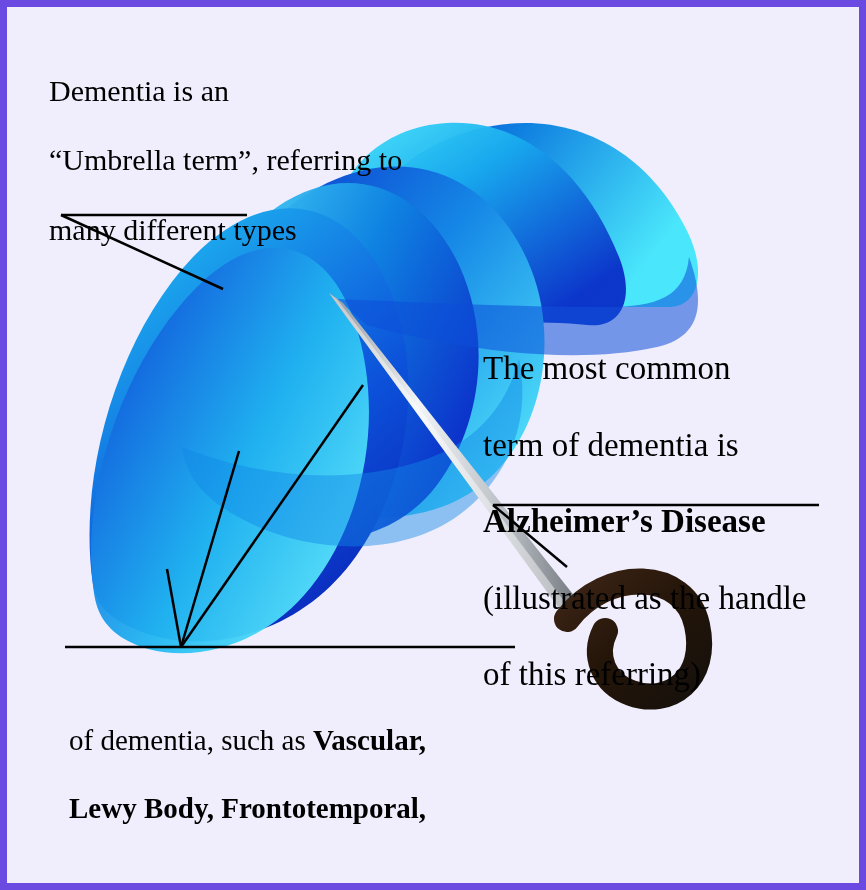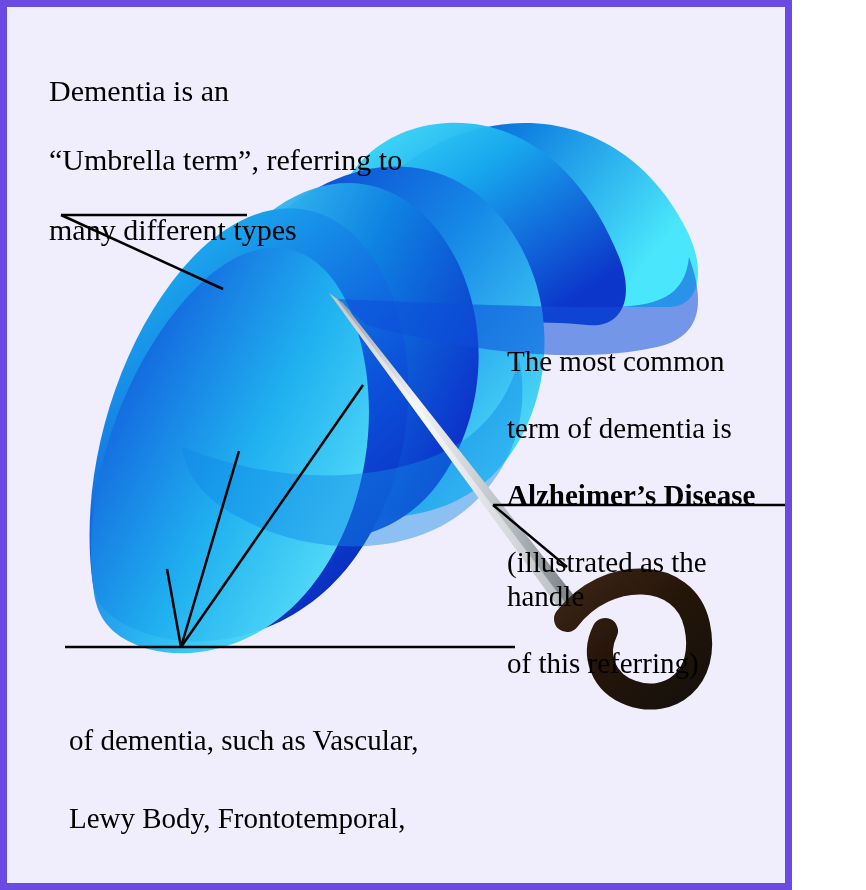--- a/index.html
+++ b/index.html
@@ -7,21 +7,21 @@
     padding: 0;
     background: #ffffff;
   }
   body {
     width: 866px;
     height: 890px;
     font-family: "Liberation Serif", serif;
   }
   #frame {
     position: relative;
-    width: 792px;
+    width: 866px;
     height: 890px;
     box-sizing: border-box;
     background: #f0eefc;
     border: 7px solid #6a4ae0;
     overflow: hidden;
   }
   #canvas {
     position: absolute;
     inset: 0;
   }
@@ -31,35 +31,34 @@
     font-family: "Liberation Serif", serif;
     line-height: 1.16;
     white-space: pre-line;
   }
   #note-umbrella-term {
     left: 42px;
     top: 32px;
     font-size: 30px;
   }
   #note-alzheimers {
-    left: 500px;
+    left: 476px;
     top: 304px;
-    font-size: 29px;
+    font-size: 33px;
   }
   #note-alzheimers .bold {
     font-weight: bold;
   }
   #note-lesser {
     left: 62px;
     top: 650px;
     font-size: 29px;
   }
   #note-lesser .bold {
-    font-weight: normal;
-    margin-top: 10px;
+    font-weight: bold;
   }
   svg.art {
     position: absolute;
     left: 0;
     top: 0;
   }
 </style>
 </head>
 <body>
 

